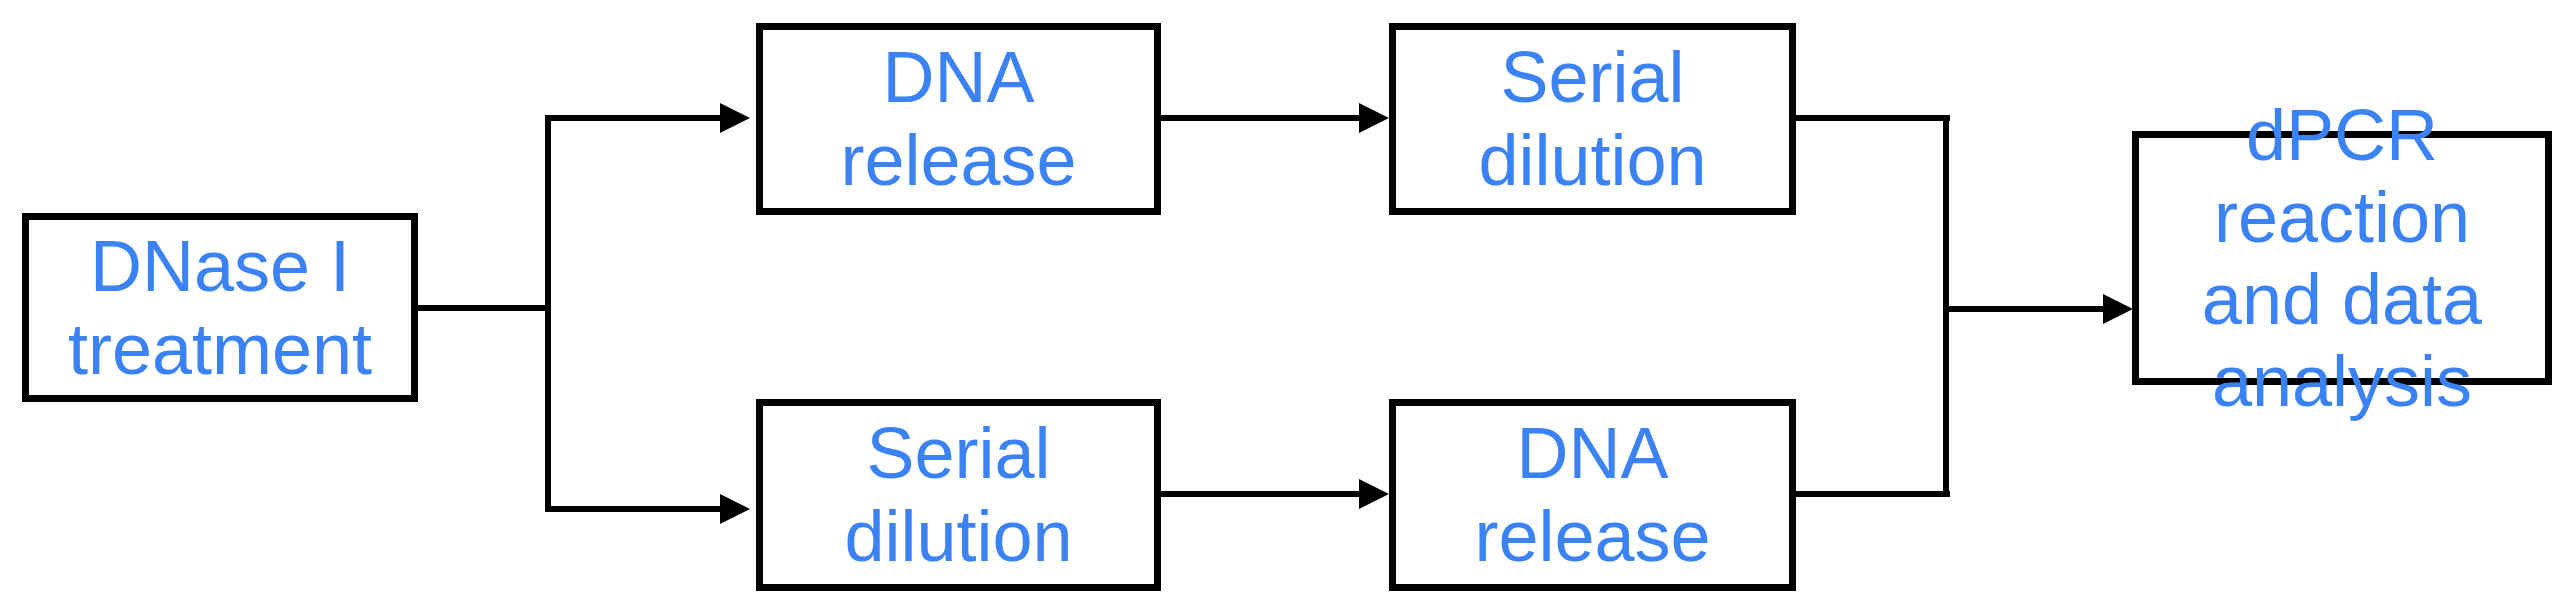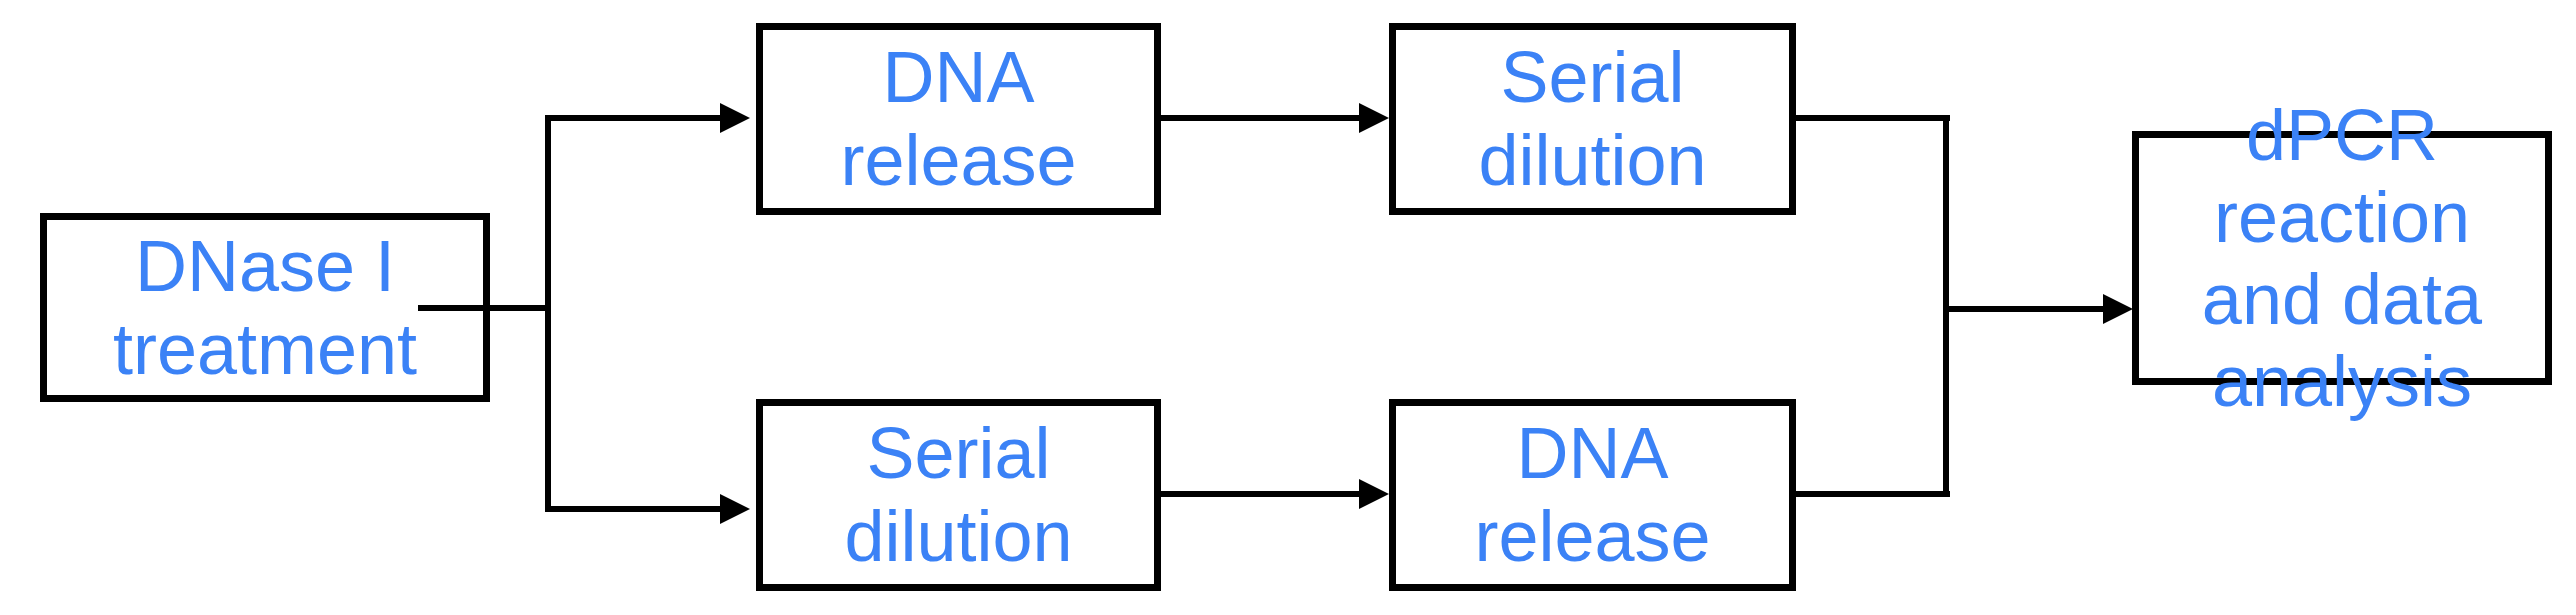--- a/index.html
+++ b/index.html
@@ -40,21 +40,21 @@
     border-top: 15px solid transparent;
     border-bottom: 15px solid transparent;
     border-left: 30px solid #000000;
   }
 </style>
 </head>
 <body>
 
 <div id="canvas">
 
-  <div class="box" style="left:40px; top:213px; width:450px; height:189px;">DNase I
+  <div class="box" style="left:22px; top:213px; width:396px; height:189px;">DNase I
 treatment</div>
 
   <div class="box" style="left:756px; top:23px; width:405px; height:192px;">DNA
 release</div>
 
   <div class="box" style="left:1389px; top:23px; width:407px; height:192px;">Serial
 dilution</div>
 
   <div class="box" style="left:756px; top:399px; width:405px; height:192px;">Serial
 dilution</div>

